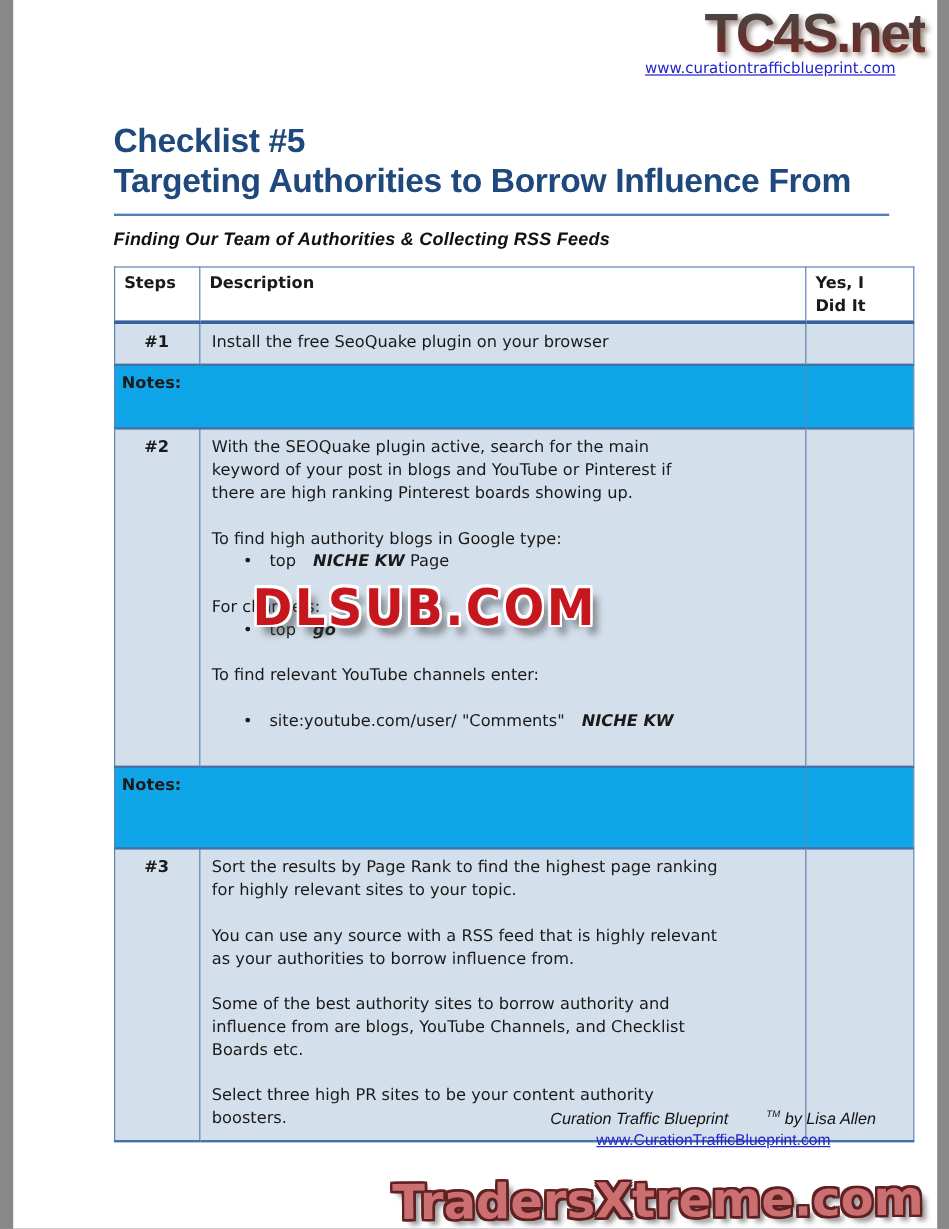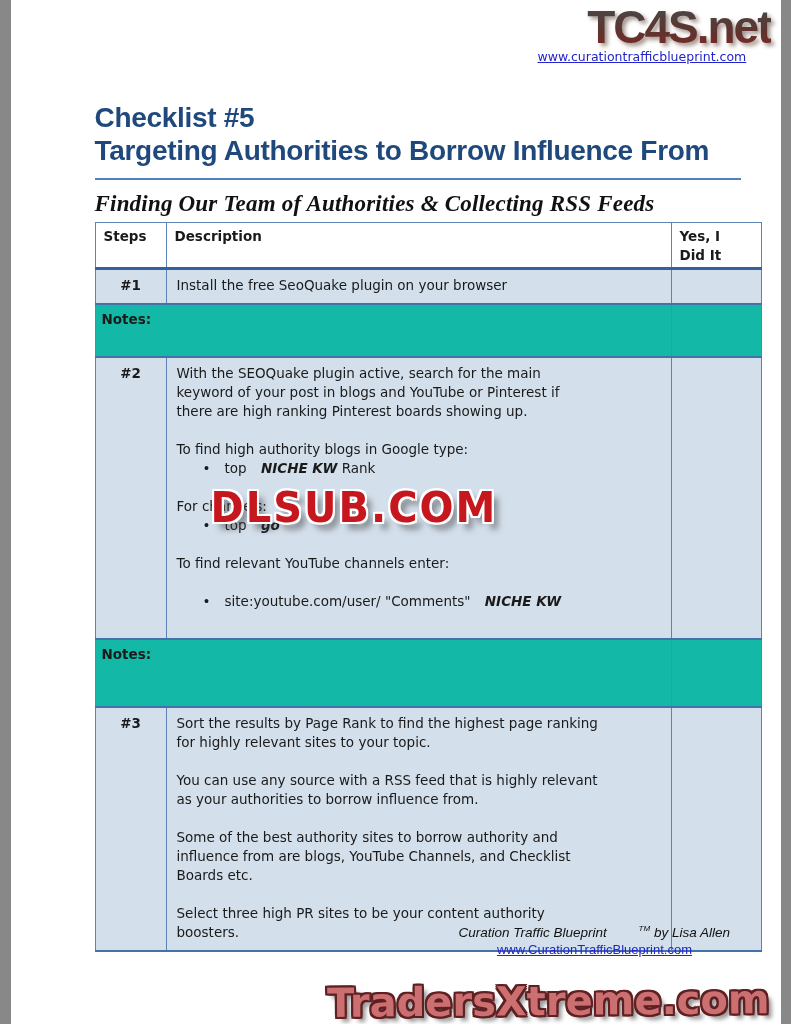--- a/index.html
+++ b/index.html
@@ -35,22 +35,22 @@
     position:absolute; top:101px; left:84px; width:646px;
     border-bottom:2px solid #4f81bd; padding-bottom:11px;
   }
   .title-line {
     font-family:"Liberation Sans",sans-serif;
     font-weight:bold; font-size:28px; line-height:33px;
     color:#1f497d; letter-spacing:-.3px;
   }
   .subtitle {
     position:absolute; top:191px; left:84px; width:660px;
-    font-family:Liberation Serif, serif;
-    font-weight:bold; font-style:italic; font-size:23px; color:#111;
+    font-family:Liberation Sans, sans-serif;
+    font-weight:bold; font-style:italic; font-size:15px; color:#111;
     letter-spacing:.2px;
   }
 
   
   table.checklist {
     position:absolute; top:222px; left:84px;
     width:666px; border-collapse:collapse; table-layout:fixed;
     font-size:13.5px; line-height:19px;
   }
   table.checklist col.c-steps { width:71px; }
@@ -62,21 +62,21 @@
   table.checklist td { border-top-width:2.5px; border-bottom-width:2.5px; border-top-color:#4272a8; border-bottom-color:#4272a8; }
   tr.hdr th {
     background:#ffffff; text-align:left; font-weight:bold;
     padding:4px 8px 2px; height:36px;
     border-bottom:3px solid #35619e; font-size:13.5px;
   }
   tr.step td { background:#d3dfeb; }
   td.step-num { text-align:center; font-weight:bold; padding-top:6px; }
   td.desc { padding:6px 10px 8px; }
   tr.row1 td { height:35px; }
-  tr.notes td { background:#14b8a6; padding:5px 6px; font-weight:bold; }
+  tr.notes td { background:#0ea5e9; padding:5px 6px; font-weight:bold; }
   tr.notes1 td { height:53px; }
   tr.notes2 td { height:68px; }
   td.desc p { white-space:pre-line; margin:0; }
   .gap { height:19px; }
   .bullet { position:relative; padding-left:48px; }
   .bullet::before { content:"\2022"; position:absolute; left:26px; top:0; }
   .bi { font-weight:bold; font-style:italic;margin-left:10px; }
 
   
   .watermark {
@@ -157,21 +157,21 @@
     </tr>
 
     <tr class="step">
       <td class="step-num">#2</td>
       <td class="desc">
         <p>With the SEOQuake plugin active, search for the main
 keyword of your post in blogs and YouTube or Pinterest if
 there are high ranking Pinterest boards showing up.</p>
         <div class="gap"></div>
         <p>To find high authority blogs in Google type:</p>
-        <div class="bullet"><span>top </span><span class="bi">NICHE KW</span><span> Rank</span></div>
+        <div class="bullet"><span>top </span><span class="bi">NICHE KW</span><span> Page</span></div>
         <div class="gap"></div>
         <p>For channels:</p>
         <div class="bullet"><span>top </span><span class="bi">go</span></div>
         <div class="gap"></div>
         <p>To find relevant YouTube channels enter:</p>
         <div class="gap"></div>
         <div class="bullet"><span>site:youtube.com/user/ "Comments" </span><span class="bi">NICHE KW</span></div>
         <div class="gap"></div>
       </td>
       <td class="yes"></td>

